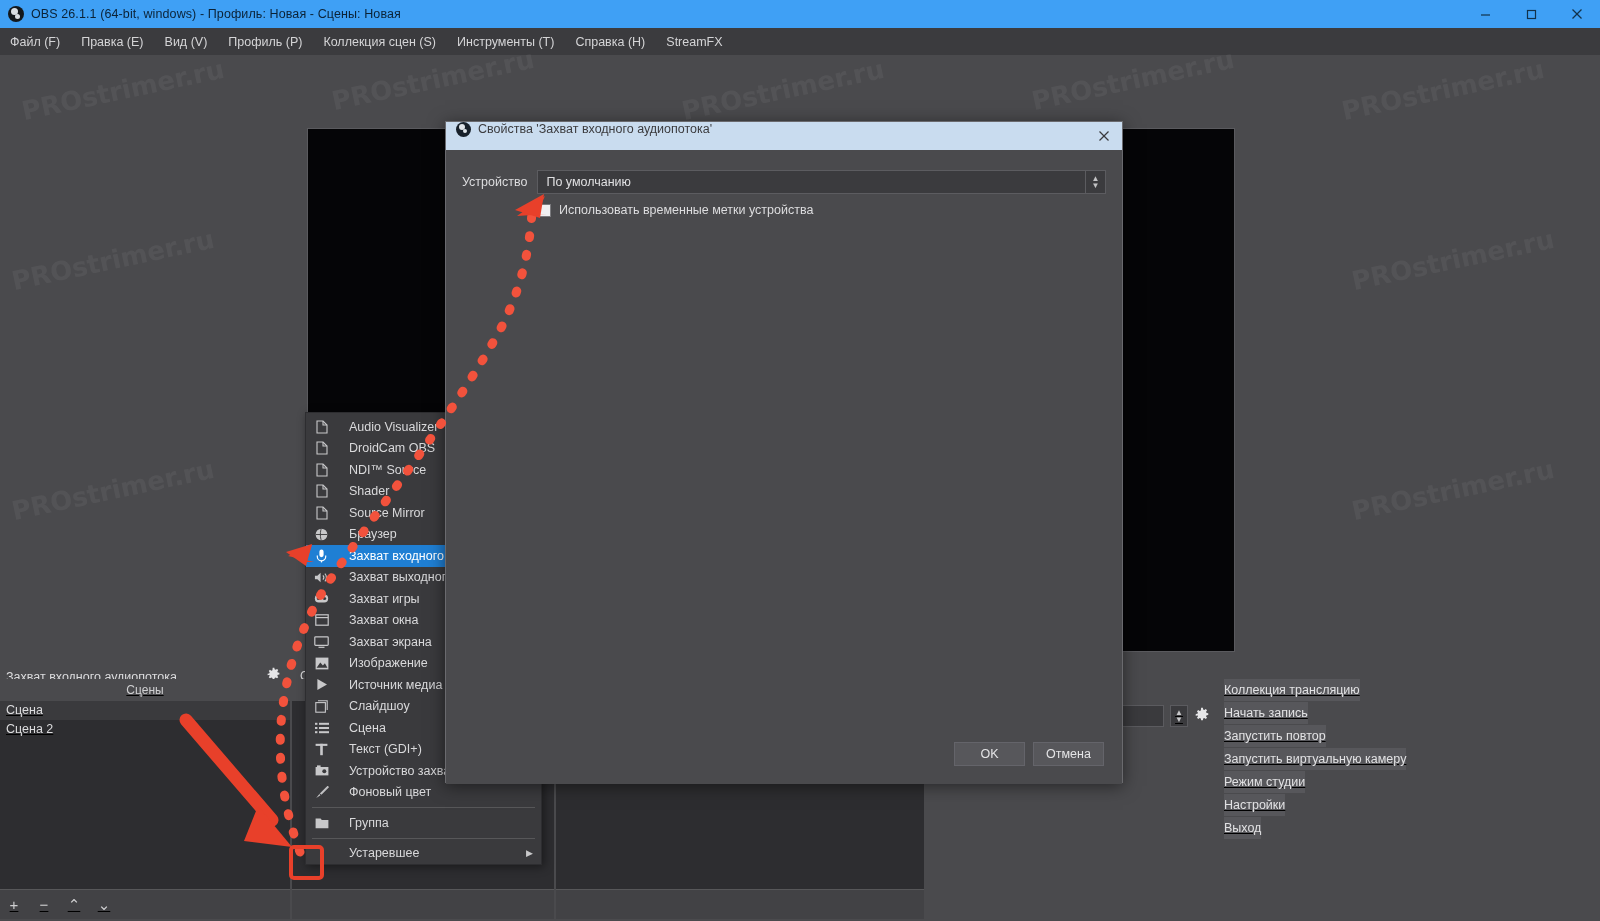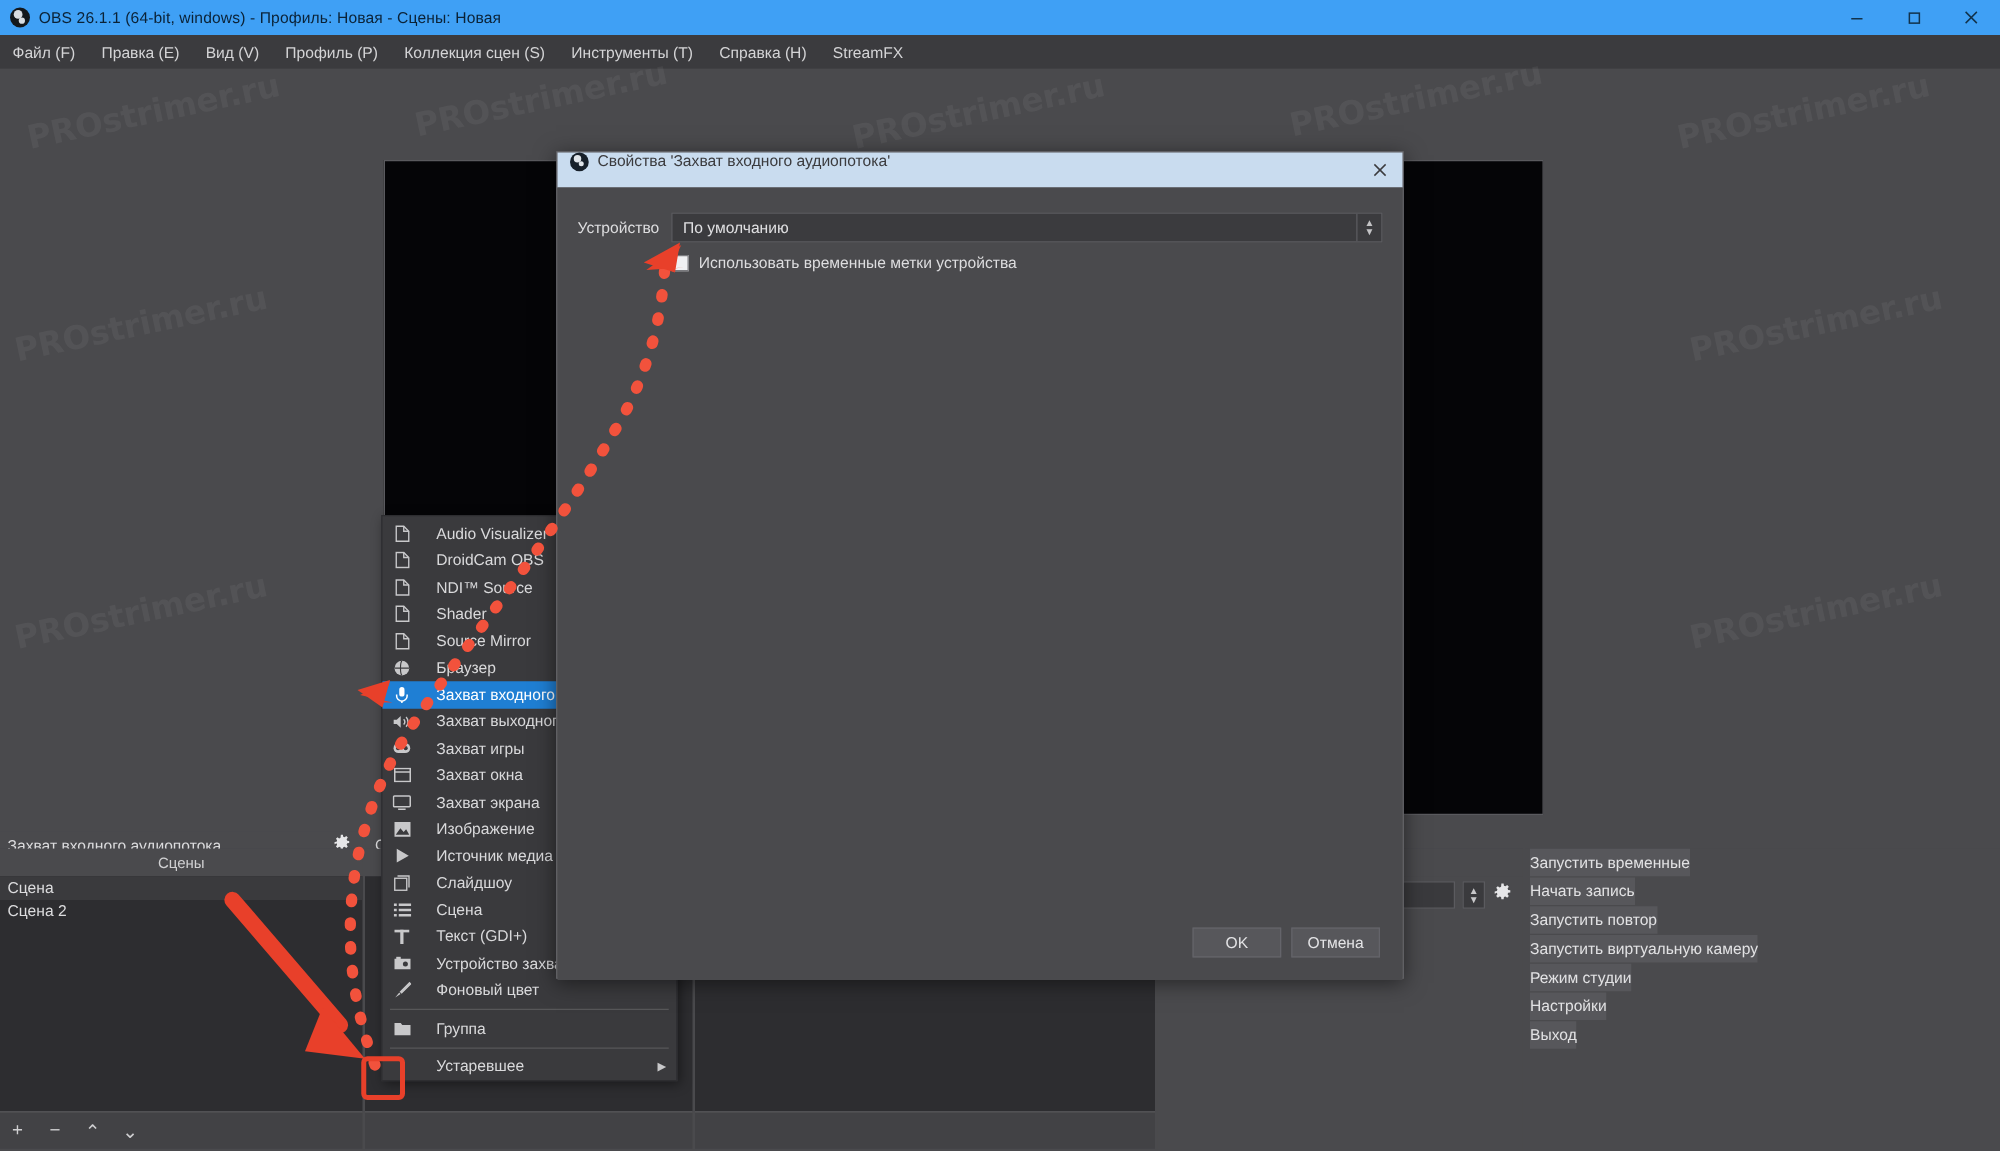--- a/index.html
+++ b/index.html
@@ -80,20 +80,21 @@
   .preview-frame {
     position: absolute; left: 307px; top: 73px; width: 928px; height: 524px;
     background: #050507;
     border: 1px solid #5a5a5e;
   }
 
   
   .dock {
     position: absolute;
     background: #4a4a4d;
+    text-decoration: underline;
   }
   .dock-title {
     height: 22px; line-height: 22px; text-align: center;
     font-size: 12px; color: #d0d0d2; background: #4a4a4d;
   }
   .dock-body { background: #2d2d30; }
   .dock-toolbar {
     height: 30px; background: #424245;
     display: flex; align-items: center; gap: 2px;
     border-top: 1px solid #575759;
@@ -342,21 +343,21 @@
         <span class="gear-ic">
           <svg width="16" height="16" viewBox="0 0 16 16" fill="#e6e6e8">
             <path d="M8 5.2A2.8 2.8 0 1 0 8 10.8 2.8 2.8 0 0 0 8 5.2zm0 4.2a1.4 1.4 0 1 1 0-2.8 1.4 1.4 0 0 1 0 2.8z"></path>
             <path d="M7.1.8h1.8l.25 1.7 1.2.5 1.4-1 1.3 1.3-1 1.4.5 1.2 1.7.25v1.8l-1.7.25-.5 1.2 1 1.4-1.3 1.3-1.4-1-1.2.5-.25 1.7H7.1l-.25-1.7-1.2-.5-1.4 1-1.3-1.3 1-1.4-.5-1.2L1.75 8.9V7.1l1.7-.25.5-1.2-1-1.4 1.3-1.3 1.4 1 1.2-.5z"></path>
           </svg>
         </span>
       </div>
     </div>
 
     <div class="dock" id="controls-dock">
-      <button class="ctl-btn">Запустить временные</button>
+      <button class="ctl-btn">Коллекция трансляцию</button>
       <button class="ctl-btn">Начать запись</button>
       <button class="ctl-btn">Запустить повтор</button>
       <button class="ctl-btn">Запустить виртуальную камеру</button>
       <button class="ctl-btn">Режим студии</button>
       <button class="ctl-btn">Настройки</button>
       <button class="ctl-btn">Выход</button>
     </div>
 
   </div>
 

